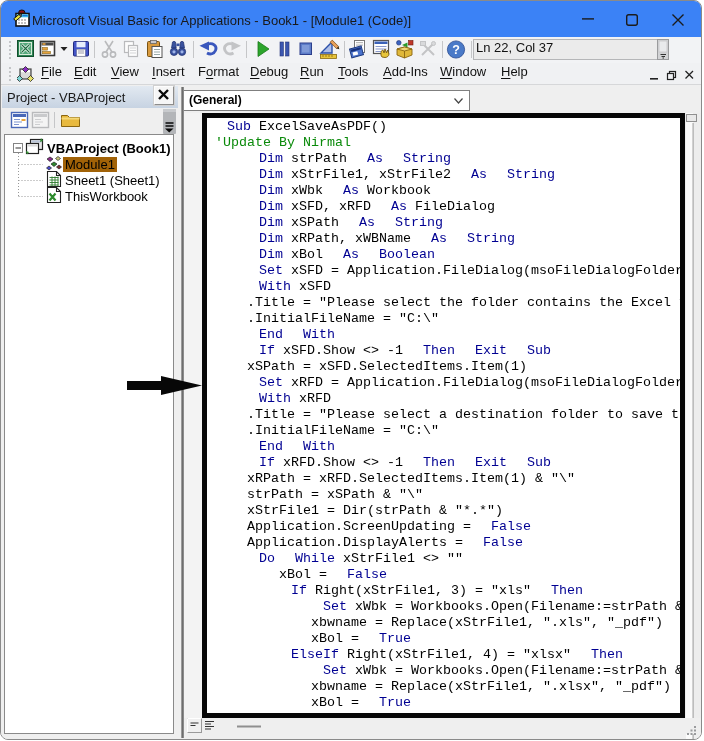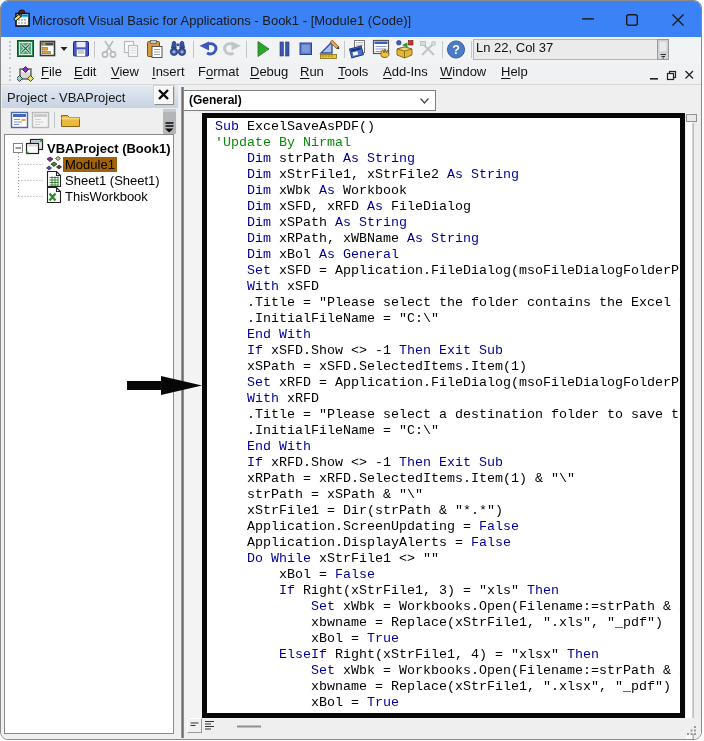--- a/index.html
+++ b/index.html
@@ -25,21 +25,21 @@
 #ptoolbar{position:absolute;left:1px;top:22px;width:176px;height:26px;background:#efefef;}
 #tree{position:absolute;left:3px;top:48px;width:170px;height:600px;background:#fff;border:1px solid #8a8a8a;font-size:13px;color:#000;}
 .trow{position:absolute;left:0;white-space:nowrap;}
 
 #ddrow{position:absolute;left:182px;top:1px;width:519px;height:27px;background:#efefef;}
 .dd{position:absolute;top:4px;height:21px;background:#fff;border:1px solid #7f7f7f;font-size:12px;font-weight:bold;color:#000;}
 .dd .t{position:absolute;left:5px;top:2px;}
 .dd svg{position:absolute;right:5px;top:6px;}
 #codebox{position:absolute;left:201px;top:112px;width:483px;height:605px;border:5px solid #070707;background:#fff;overflow:hidden;}
 #codepre{position:absolute;left:8px;top:1px;margin:0;font-family:"Liberation Mono",monospace;font-size:13.33px;line-height:16px;white-space:pre;color:#000;}
-#codepre .k{color:#000092;}
+#codepre .k{color:#000092;margin-left:12px;}
 #codepre .c{color:#0a8a0a;}
 #marginbar{position:absolute;left:183px;top:27px;width:19px;height:605px;background:#f3f3f3;}
 #cwleft{position:absolute;left:180px;top:1px;width:3px;height:651px;background:linear-gradient(90deg,#b0b0b0,#6e6e6e,#9a9a9a);}
 
 #rstrip{position:absolute;left:685px;top:27px;width:16px;height:605px;background:#ededed;}
 #bstrip{position:absolute;left:183px;top:632px;width:518px;height:16px;background:#efefef;}
 </style>
 </head>
 <body>
 <div id="win">
@@ -352,21 +352,21 @@
           <path d="M 2.5 6.5 L 8.5 13.5 M 8.5 6.5 L 2.5 13.5" stroke="#2c8a2c" stroke-width="2.2"></path>
         </g>
       </svg>
       <div class="trow" style="left:42px;top:6px;font-weight:bold;">VBAProject (Book1)</div>
       <div class="trow" style="left:58px;top:22px;"><span style="background:#a16207;padding:0 2px;">Module1</span></div>
       <div class="trow" style="left:60px;top:38px;">Sheet1 (Sheet1)</div>
       <div class="trow" style="left:60px;top:54px;">ThisWorkbook</div>
     </div>
 
     <div id="ddrow"></div>
-    <div class="dd" style="left:182px;width:253px;">
+    <div class="dd" style="left:182px;width:287px;">
         <span class="t">(General)</span>
         <svg width="11" height="8" viewBox="0 0 11 8">
           <path d="M 1.5 1.5 L 5.5 6 L 9.5 1.5" fill="none" stroke="#454545" stroke-width="1.2"></path>
         </svg>
       </div>
     <div id="cwleft"></div>
 
     <div id="marginbar"></div>
     <div id="rstrip">
       <svg class="abs" style="left:0;top:0" width="16" height="690" viewBox="0 0 16 690">
@@ -401,21 +401,21 @@
   </div>
   <div id="codebox">
       <pre id="codepre"><span class="k">Sub</span> ExcelSaveAsPDF()
 <span class="c">'Update By Nirmal</span>
     <span class="k">Dim</span> strPath <span class="k">As</span> <span class="k">String</span>
     <span class="k">Dim</span> xStrFile1, xStrFile2 <span class="k">As</span> <span class="k">String</span>
     <span class="k">Dim</span> xWbk <span class="k">As</span> Workbook
     <span class="k">Dim</span> xSFD, xRFD <span class="k">As</span> FileDialog
     <span class="k">Dim</span> xSPath <span class="k">As</span> <span class="k">String</span>
     <span class="k">Dim</span> xRPath, xWBName <span class="k">As</span> <span class="k">String</span>
-    <span class="k">Dim</span> xBol <span class="k">As</span> <span class="k">General</span>
+    <span class="k">Dim</span> xBol <span class="k">As</span> <span class="k">Boolean</span>
     <span class="k">Set</span> xSFD = Application.FileDialog(msoFileDialogFolderPicker)
     <span class="k">With</span> xSFD
     .Title = "Please select the folder contains the Excel files:"
     .InitialFileName = "C:\"
     <span class="k">End</span> <span class="k">With</span>
     <span class="k">If</span> xSFD.Show &lt;&gt; -1 <span class="k">Then</span> <span class="k">Exit</span> <span class="k">Sub</span>
     xSPath = xSFD.SelectedItems.Item(1)
     <span class="k">Set</span> xRFD = Application.FileDialog(msoFileDialogFolderPicker)
     <span class="k">With</span> xRFD
     .Title = "Please select a destination folder to save the files:"

